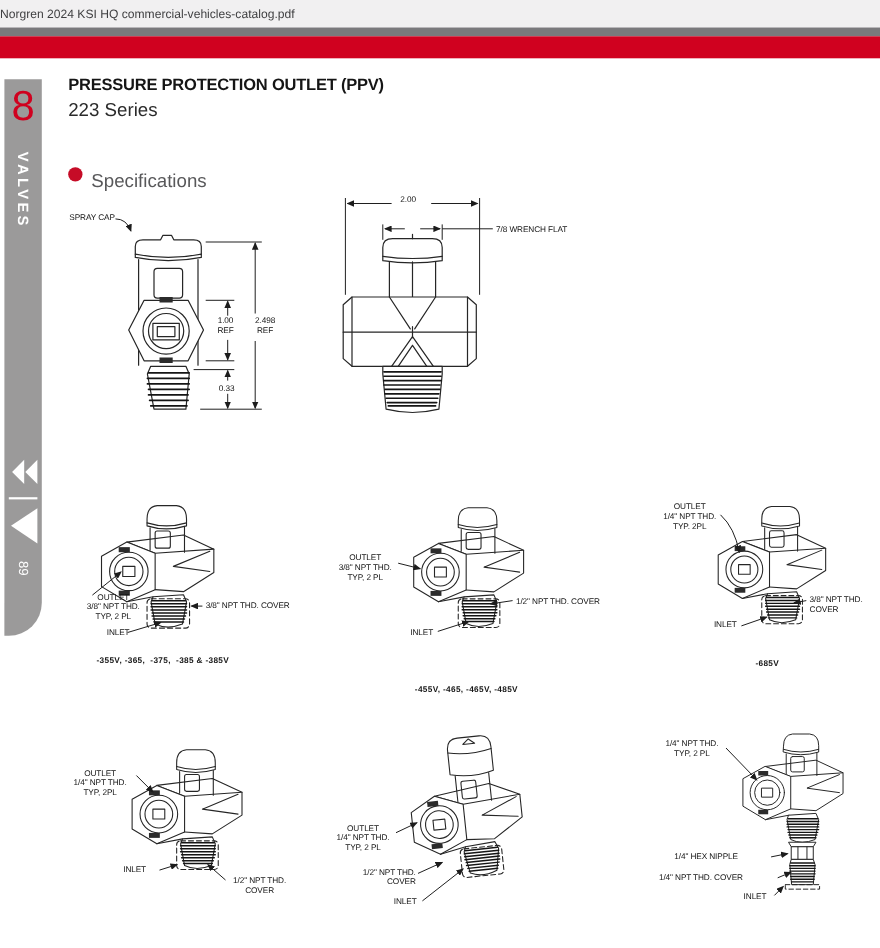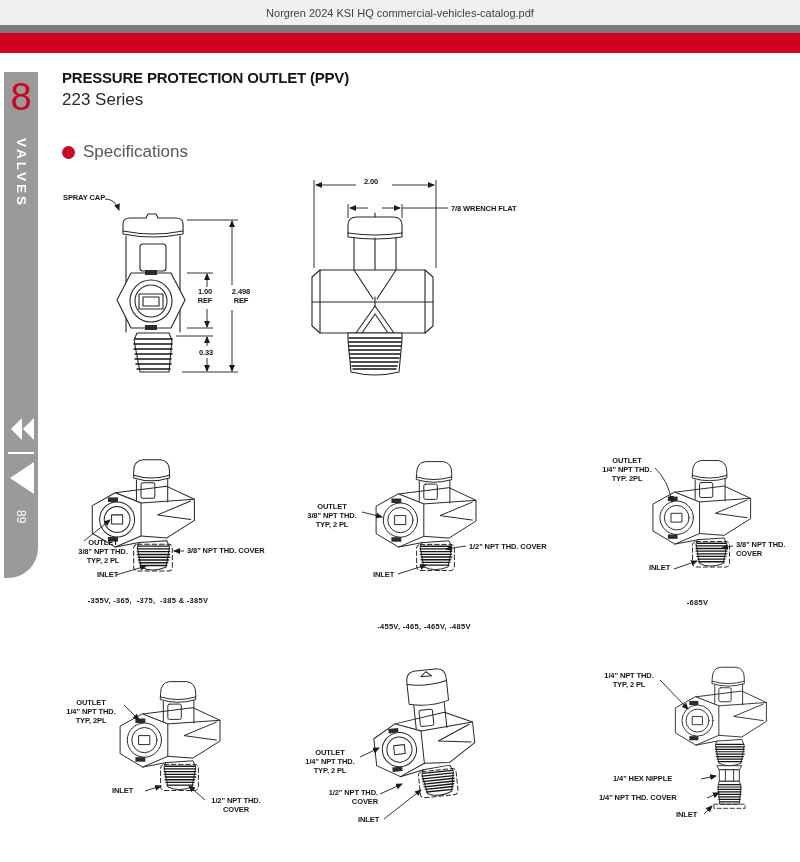--- a/index.html
+++ b/index.html
@@ -1,21 +1,21 @@
 <!DOCTYPE html>
 <html><head>
 <meta charset="utf-8">
 <style>
   html,body{margin:0;padding:0;}
   body{width:800px;height:862px;position:relative;background:#fff;
        font-family:"Liberation Sans",sans-serif;overflow:hidden;}
 
   
   .topbar{position:absolute;left:0;top:0;width:800px;height:25px;background:#f1f0f1;
-          display:flex;align-items:center;justify-content:center;}
+          display:flex;align-items:center;justify-content:flex-start;}
   .topbar-title{font-size:11px;color:#3f3f41;}
   .graystrip{position:absolute;left:0;top:25px;width:800px;height:8px;background:#7a797c;}
   .redbar{position:absolute;left:0;top:33px;width:800px;height:20px;background:#d0011f;}
 
   
   .sidebar{position:absolute;left:4px;top:72px;width:34px;height:506px;background:#9b9a9a;
            border-bottom-right-radius:30px;}
   .chapter-num{position:absolute;top:6px;left:0;width:100%;text-align:center;
                font-size:38px;line-height:1;color:#d0011f;font-weight:400;}
   .chapter-label{position:absolute;top:66px;left:0;width:100%;display:flex;justify-content:center;}
@@ -30,24 +30,24 @@
               border-right:24px solid #fff;}
   .page-num{position:absolute;top:438px;left:0;width:100%;display:flex;justify-content:center;}
   .page-num span{writing-mode:vertical-rl;color:#fff;font-size:12px;}
 
   
   .doc-title{position:absolute;left:62px;top:69px;font-size:15px;font-weight:bold;color:#151515;
              letter-spacing:-0.2px;}
   .series{position:absolute;left:62px;top:90px;font-size:17px;color:#2a2a2a;}
   .spec-row{position:absolute;left:62px;top:142px;display:flex;align-items:center;}
   .spec-dot{width:13px;height:13px;border-radius:50%;background:#c60c27;margin-right:8px;}
-  .spec-text{font-size:17px;color:#58585a;}
+  .spec-text{font-size:17px;color:#58585a;margin-top:13px;}
 
   
-  .lbl{position:absolute;font-size:7.5px;line-height:1.2;font-weight:bold;color:#141414;
+  .lbl{position:absolute;font-size:7.5px;line-height:1.2;font-weight:normal;color:#141414;
        white-space:pre-line;letter-spacing:-0.1px;}
   .lbl.c{text-align:center;}
   .lbl.r{text-align:right;}
   .capn{position:absolute;font-size:7.5px;font-weight:bold;color:#141414;
         white-space:pre;text-align:center;letter-spacing:0.3px;}
 
   svg.art{position:absolute;left:0;top:0;pointer-events:none;}
   .ln{stroke:#262626;stroke-width:1.1;fill:none;stroke-linejoin:round;stroke-linecap:round;}
   .fw{fill:#fff;}
   .thick{stroke-width:1.5;stroke:#151515;}

